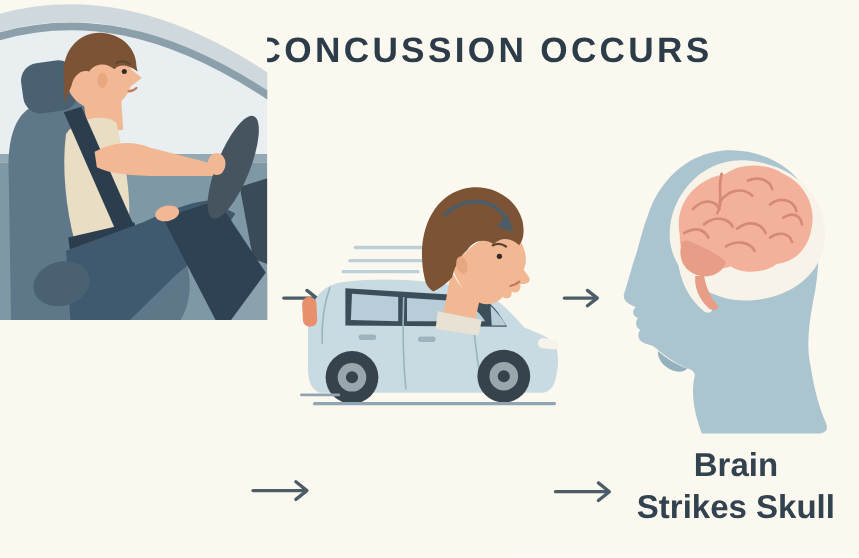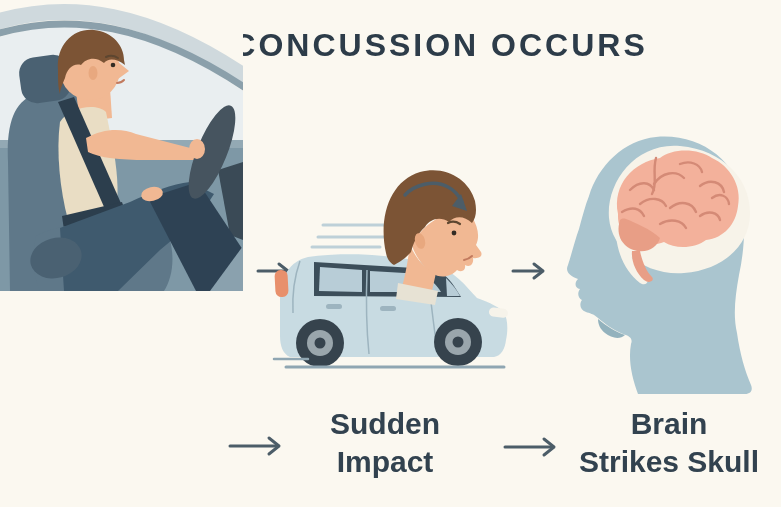--- a/index.html
+++ b/index.html
@@ -156,24 +156,20 @@
         <path d="M104,30 C100,44 106,56 100,66"></path>
       </g>
     </svg>
   </div>
 
   <svg class="arrow arrow3" width="62" height="26" viewBox="0 0 62 26">
     <line x1="2" y1="13" x2="50" y2="13" stroke="#4c5d68" stroke-width="3" stroke-linecap="round"></line>
     <polyline points="41,5 51,13 41,21" fill="none" stroke="#4c5d68" stroke-width="3" stroke-linecap="round" stroke-linejoin="round"></polyline>
   </svg>
 
-  <div class="caption caption-impact">
-    <div>Sudden</div>
-    <div>Impact</div>
-  </div>
 
   <svg class="arrow arrow4" width="62" height="26" viewBox="0 0 62 26">
     <line x1="2" y1="13" x2="50" y2="13" stroke="#4c5d68" stroke-width="3" stroke-linecap="round"></line>
     <polyline points="41,5 51,13 41,21" fill="none" stroke="#4c5d68" stroke-width="3" stroke-linecap="round" stroke-linejoin="round"></polyline>
   </svg>
 
   <div class="caption caption-brain">
     <div>Brain</div>
     <div>Strikes Skull</div>
   </div>

